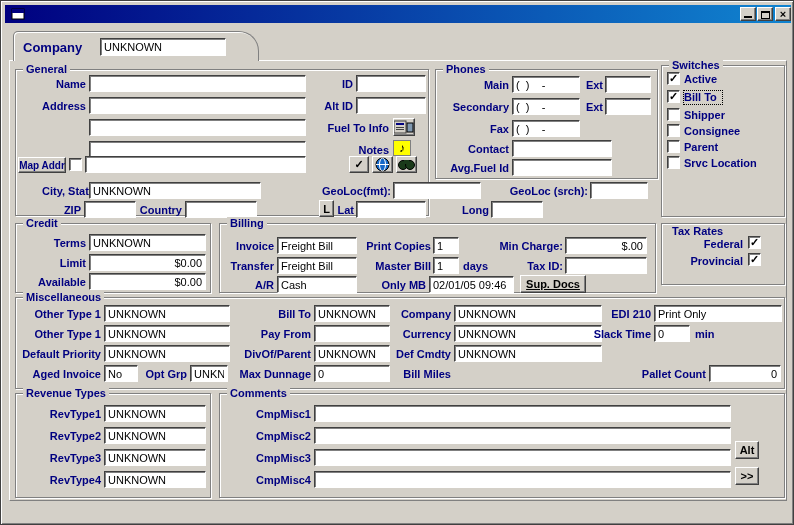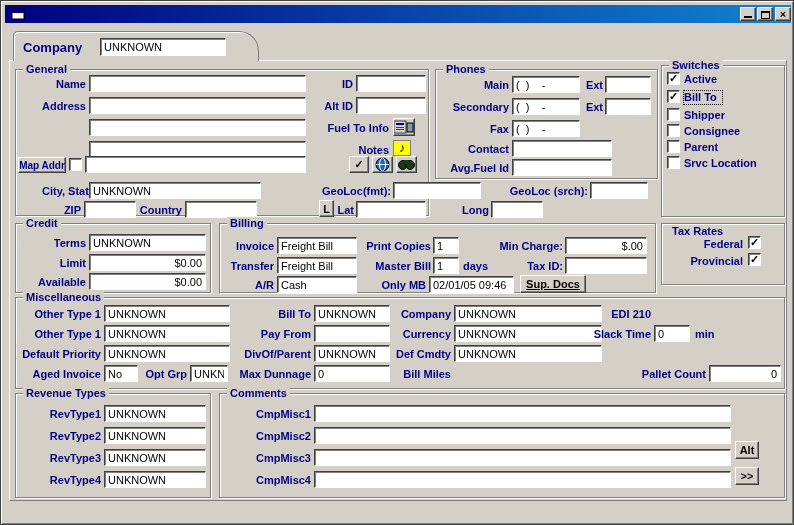--- a/index.html
+++ b/index.html
@@ -224,20 +224,21 @@
   <div class="gb" style="left:14px;top:296px;width:770px;height:92px;"></div>
   <span class="leg" style="left:22px;top:290px;">Miscellaneous</span>
 
   <span class="lb" style="left:10px;top:307px;width:90px;">Other Type 1</span>
   <input class="in" style="left: 103px; top: 304px; width: 126px;" value="UNKNOWN">
   <span class="lb" style="left:240px;top:307px;width:70px;">Bill To</span>
   <input class="in" style="left: 313px; top: 304px; width: 76px;" value="UNKNOWN">
   <span class="lb" style="left:385px;top:307px;width:65px;">Company</span>
   <input class="in" style="left: 453px; top: 304px; width: 148px;" value="UNKNOWN">
   <span class="lb" style="left:585px;top:307px;width:65px;">EDI 210</span>
+  <input class="in" style="left: 653px; top: 304px; width: 128px;" value="Print Only">
 
   <span class="lb" style="left:10px;top:327px;width:90px;">Other Type 1</span>
   <input class="in" style="left: 103px; top: 324px; width: 126px;" value="UNKNOWN">
   <span class="lb" style="left:240px;top:327px;width:70px;">Pay From</span>
   <input class="in" style="left: 313px; top: 324px; width: 76px;" value="">
   <span class="lb" style="left:385px;top:327px;width:65px;">Currency</span>
   <input class="in" style="left: 453px; top: 324px; width: 148px;" value="UNKNOWN">
   <span class="lb" style="left:585px;top:327px;width:65px;">Slack Time</span>
   <input class="in" style="left: 653px; top: 324px; width: 36px;" value="0">
   <span class="lb la" style="left:694px;top:327px;width:26px;">min</span>

